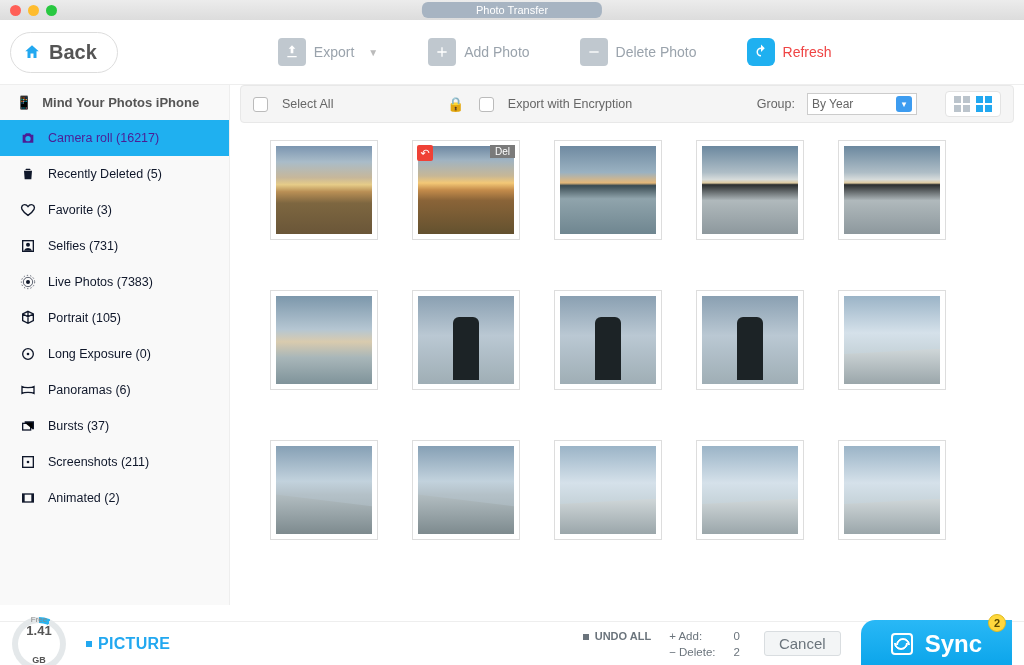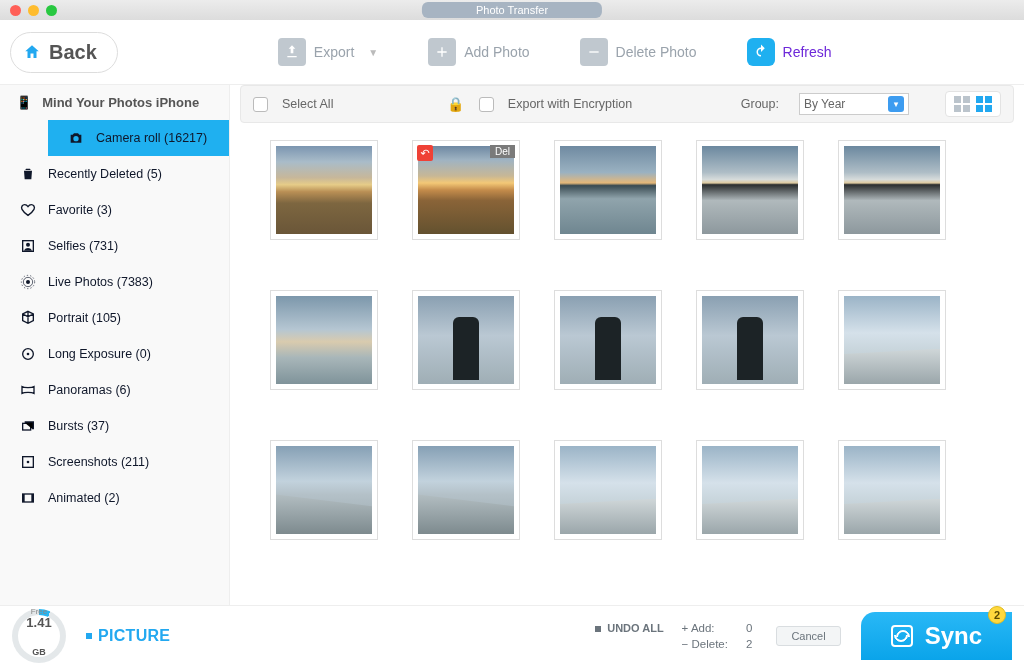--- a/index.html
+++ b/index.html
@@ -14,40 +14,40 @@
 
   
   .toolbar { height: 65px; display:flex; align-items:center; border-bottom:1px solid #eee; background:#fff; position:relative; }
   .back-btn { display:flex; align-items:center; gap:8px; margin-left:10px; padding:8px 20px 8px 12px; border:1px solid #ddd; border-radius:22px; cursor:pointer; }
   .home-ic { width:18px;height:18px; }
   .back-lbl { font-size:20px; font-weight:600; color:#555; }
   .tb-group { display:flex; gap:50px; margin-left:160px; }
   .tb-item { display:flex; align-items:center; gap:8px; color:#9aa3ac; font-size:14px; cursor:pointer; }
   .tb-ic { width:28px;height:28px; background:#c0c8cf; border-radius:4px; display:flex;align-items:center;justify-content:center; }
   .refresh .tb-ic { background:#1fb0f0; border-radius:6px;}
-  .refresh { color:#6d28d9; }
+  .refresh { color:#ef4444; }
   .chev { font-size:10px; margin-left:6px; color:#bbb; }
 
   
   .subtoolbar { position:absolute; left:240px; right:10px; top:85px; height:38px; background:#f5f5f5; border:1px solid #e8e8e8; border-radius:4px; display:flex; align-items:center; padding:0 12px; font-size:12.5px; color:#666; gap:14px; }
   .chk { width:15px;height:15px;border:1.5px solid #bbb;border-radius:3px;background:#fff; display:inline-block; }
   .lock-ic { color:#f0a020; font-size:14px; margin-left:100px; }
-  .group-area { margin-left:auto; display:flex; align-items:center; gap:20px; }
+  .group-area { margin-left:auto; display:flex; align-items:center; gap:12px; }
   .group-sel { border:1px solid #ccc; padding:2px 4px; font-size:12px; width:110px; background:#fff; display:flex; justify-content:space-between; align-items:center; }
   .group-sel .dd { background:#3d9cf0;color:#fff;width:16px;height:16px;border-radius:3px;display:flex;align-items:center;justify-content:center;font-size:9px; }
   .view-toggle { display:flex; gap:6px; margin-left:16px; background:#fff; border:1px solid #e3e3e3; border-radius:4px; padding:4px 8px; }
   .vt-btn { width:16px;height:16px; display:grid; grid-template-columns:1fr 1fr; grid-template-rows:1fr 1fr; gap:2px; }
   .vt-btn span { background:#bbc4cc; }
   .vt-btn.active span { background:#22a8f0; }
 
   
   .sidebar { position:absolute; left:0; top:85px; width:230px; bottom:60px; background:#f9f9f9; border-right:1px solid #eee; overflow:hidden; }
   .device-hdr { display:flex; align-items:center; gap:10px; padding:10px 16px; font-size:13px; font-weight:600; color:#555; }
   .sb-item { display:flex; align-items:center; gap:12px; padding:10px 20px; font-size:12.5px; color:#0f172a; cursor:pointer; }
-  .sb-item.active { background:#1fb0f0; color:#0f172a;margin-left:48px; }
+  .sb-item.active { background:#1fb0f0; color:#4c1d95; }
   .sb-ic { width:16px; height:16px; display:flex; align-items:center; justify-content:center; }
 
   
   .grid-area { position:absolute; left:240px; right:0; top:130px; bottom:60px; overflow:auto; padding:10px 30px; }
   .grid { display:grid; grid-template-columns: repeat(5, 108px); gap:50px 34px; }
   .thumb { width:108px; height:100px; border:1px solid #ddd; padding:5px; background:#fff; cursor:pointer; position:relative; }
   .thumb-inner { width:100%; height:100%; }
   .del-badge { position:absolute; top:4px; right:4px; background:#7a7a7a; color:#fff; font-size:10px; padding:1px 5px; }
   .undo-badge { position:absolute; top:4px; left:4px; width:16px; height:16px; background:#ef4136; border-radius:2px; display:flex;align-items:center;justify-content:center;color:#fff;font-size:11px; }
 
@@ -58,37 +58,37 @@
   .silhouette { background: linear-gradient(#6b889f 0%, #aebdc6 30%, #d6dbdb 38%, #e0cba0 42%, #2a2d2e 44%, #b0b9bc 62%, #8d989d 100%); }
   .cloudy-sunset { background: linear-gradient(#7c97ab 0%, #b5c6d2 38%, #d9cbae 52%, #a8b6b9 70%, #7f939a 100%); }
   .statue { background: linear-gradient(#8aa0b2 0%, #bac8d3 45%, #9faeb5 100%); position:relative; }
   .statue::after { content:""; position:absolute; left:36%; top:24%; width:28%; height:72%; background:#1c2326; border-radius:6px 6px 0 0; }
   .prom { background: linear-gradient(#86a0b5 0%, #c2d2dd 40%, #b4c1c8 55%, #97a5ab 100%); position:relative; }
   .prom::after { content:""; position:absolute; left:0; right:0; bottom:0; height:45%; background:linear-gradient(#b3bec2,#7d8a8e); clip-path: polygon(0 0, 100% 30%, 100% 100%, 0 100%); }
   .prom-bright { background: linear-gradient(#9bb4c7 0%, #d5e1ea 42%, #c3d0d6 70%, #9ca9ae 100%); position:relative; }
   .prom-bright::after { content:""; position:absolute; left:0; right:0; bottom:0; height:40%; background:linear-gradient(#cfd6d8,#9aa6aa); clip-path: polygon(0 15%, 100% 0, 100% 100%, 0 100%); }
 
   
-  .footer { position:absolute; left:0; right:0; bottom:0; height:60px; background:#fff; border-top:1px solid #eee; display:flex; align-items:center; padding:0 12px; font-size:12px; color:#5a6670; }
+  .footer { position:absolute; left:0; right:0; bottom:0; height:44px; background:#fff; border-top:1px solid #eee; display:flex; align-items:center; padding:0 12px; font-size:12px; color:#5a6670; }
   .ring-wrap { width:54px; height:54px; position:relative; margin-right:20px; }
   .ring { width:54px;height:54px;border-radius:50%; background: conic-gradient(#27b5f1 0 25deg, #e4e8ea 25deg 360deg); display:flex;align-items:center;justify-content:center; }
   .ring-inner { width:42px;height:42px;border-radius:50%;background:#fff; display:flex;flex-direction:column;align-items:center;justify-content:space-between; color:#555; }
   .ring-inner .v { font-size:13px; font-weight:600; } .ring-inner .u { font-size:9px; font-weight:600; }
   .ring-free { position:absolute; top:-2px; left:50%; transform:translateX(-50%); font-size:8px; color:#888; }
   .pic-block { display:flex; flex-direction:column; gap:4px; }
   .pic-label { color:#22a8f0; font-weight:700; letter-spacing:0.3px; font-size:16px; display:flex; align-items:center; gap:6px;}
   .pic-label::before { content:""; width:6px;height:6px;background:#22a8f0; }
   .pic-counts { font-size:11.5px; color:#7a838b; }
   .dot-gray { display:inline-block;width:6px;height:6px;border-radius:50%;background:#b8bec3;margin-right:4px;vertical-align:middle;}
   .dot-yellow { display:inline-block;width:6px;height:6px;border-radius:50%;background:#f2b21a;margin:0 4px 0 14px;vertical-align:middle;}
   .undo-block { margin-left:auto; display:flex; align-items:center; gap:24px; }
   .undo-cols { display:grid; grid-template-columns:auto auto auto; column-gap:18px; row-gap:4px; font-size:11.5px; color:#6b747c; align-items:center;}
   .undo-title { font-weight:700; font-size:11px; }
   .undo-title::before { content:""; display:inline-block;width:6px;height:6px;background:#6b747c;margin-right:6px;vertical-align:middle;}
-  .cancel-btn { border:1px solid #d9dde0; background:#f3f5f6; color:#6b747c; padding:3px 14px; border-radius:3px; font-size:11px; cursor:pointer; }
+  .cancel-btn { border:1px solid #d9dde0; background:#f3f5f6; color:#6b747c; padding:3px 14px; border-radius:3px; font-size:15px; cursor:pointer; }
   .sync-btn { margin-left:20px; height:48px; padding:0 30px; background:linear-gradient(#29b8f6,#0aa4ea); color:#fff; font-size:24px; font-weight:700; border:none; border-top-left-radius:14px; display:flex; align-items:center; gap:12px; cursor:pointer; position:relative; }
   .sync-badge { position:absolute; top:-6px; right:6px; background:#ffd83d; color:#5a4a00; width:18px;height:18px;border-radius:50%; font-size:11px; display:flex;align-items:center;justify-content:center; font-weight:600; border:1px solid #e0bb20;}
   .sync-ic { width:22px;height:22px;border:2.5px solid #fff;border-radius:4px; position:relative; }
   .sync-ic::before,.sync-ic::after{content:"";position:absolute;width:10px;height:10px;border:2px solid #fff;border-radius:50%;border-top-color:transparent;border-left-color:transparent;}
   .sync-ic::before{top:1px;left:1px;transform:rotate(45deg);} .sync-ic::after{bottom:1px;right:1px;transform:rotate(-135deg);}
 
   svg { display:block; }
 </style>
 </head>
 <body>

